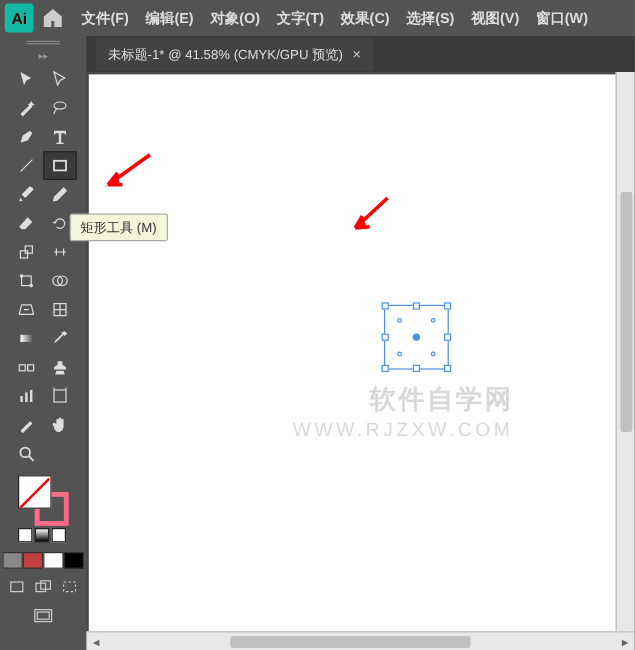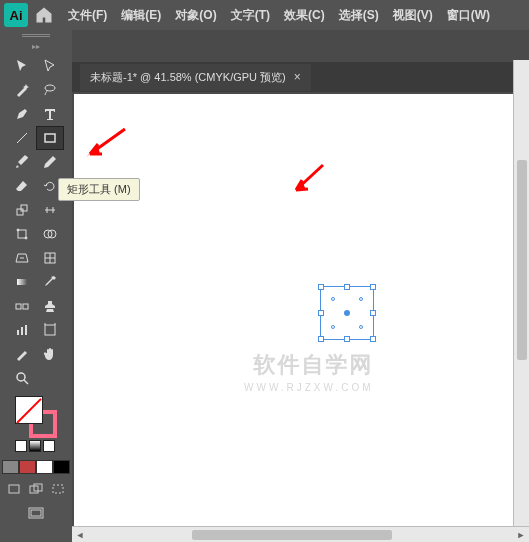--- a/index.html
+++ b/index.html
@@ -33,21 +33,21 @@
     
     .swatch-row { display: flex; gap: 0; margin-top: 6px; }
     .swatch { width: 17px; height: 14px; border: 1px solid #333; }
     
     .draw-modes { display: flex; gap: 0; margin-top: 6px; }
     .mode-btn { width: 22px; height: 18px; display: flex; align-items: center; justify-content: center; color: #ccc; }
     
     .screen-btn { margin-top: 8px; color: #ccc; }
     
     .doc-area { flex: 1; background: #4a4a4a; display: flex; flex-direction: column; }
-    .tab-bar { height: 30px; background: #3a3a3a; display: flex; align-items: center; padding-left: 8px; margin-top: 32px; }
+    .tab-bar { height: 30px; background: #3a3a3a; display: flex; align-items: center; padding-left: 8px; }
     .tab { background: #424242; color: #ddd; font-size: 11px; padding: 6px 10px; display: flex; align-items: center; gap: 8px; }
     .tab-close { color: #ccc; cursor: pointer; font-size: 12px; }
     
     .canvas-wrap { flex: 1; background: #4a4a4a; padding: 2px; position: relative; }
     .canvas { background: white; width: 100%; height: 100%; position: relative; }
     
     .tooltip { position: absolute; top: 178px; left: 58px; background: #f5f5dc; border: 1px solid #aaa; padding: 3px 8px; font-size: 11px; color: #333; z-index: 10; border-radius: 2px; }
     
     .arrow-red { position: absolute; z-index: 5; }
     .arrow1 { top: 124px; left: 80px; }
@@ -65,21 +65,21 @@
     .sel-handle.br { bottom: -3px; right: -3px; }
     .sel-center { position: absolute; top: 50%; left: 50%; width: 6px; height: 6px; background: #4a90e2; border-radius: 50%; margin: -3px 0 0 -3px; }
     .sel-dot { position: absolute; width: 4px; height: 4px; border: 1px solid #4a90e2; border-radius: 50%; }
     .sel-dot.d1 { top: 10px; left: 10px; }
     .sel-dot.d2 { top: 10px; right: 10px; }
     .sel-dot.d3 { bottom: 10px; left: 10px; }
     .sel-dot.d4 { bottom: 10px; right: 10px; }
     
     .watermark { position: absolute; top: 256px; left: 170px; text-align: right; color: #ddd; }
     .wm-main { font-size: 22px; font-weight: bold; letter-spacing: 2px; color: #d8d8d8; }
-    .wm-sub { font-size: 10px; letter-spacing: 3px; color: #d8d8d8; margin-top: 2px; }
+    .wm-sub { font-size: 16px; letter-spacing: 3px; color: #d8d8d8; margin-top: 2px; }
     
     .scrollbar-h { position: absolute; bottom: 0; left: 72px; right: 0; height: 16px; background: #e8e8e8; border-top: 1px solid #bbb; display: flex; align-items: center; }
     .sb-thumb-h { position: absolute; left: 120px; width: 200px; height: 10px; background: #c0c0c0; border-radius: 2px; top: 3px; }
     .sb-arrow { width: 16px; height: 16px; display: flex; align-items: center; justify-content: center; color: #666; font-size: 9px; }
     
     .scrollbar-v { position: absolute; top: 60px; right: 0; bottom: 16px; width: 16px; background: #e8e8e8; border-left: 1px solid #bbb; }
     .sb-thumb-v { position: absolute; top: 100px; left: 3px; width: 10px; height: 200px; background: #c0c0c0; border-radius: 2px; }
   </style>
 </head>
 <body>

